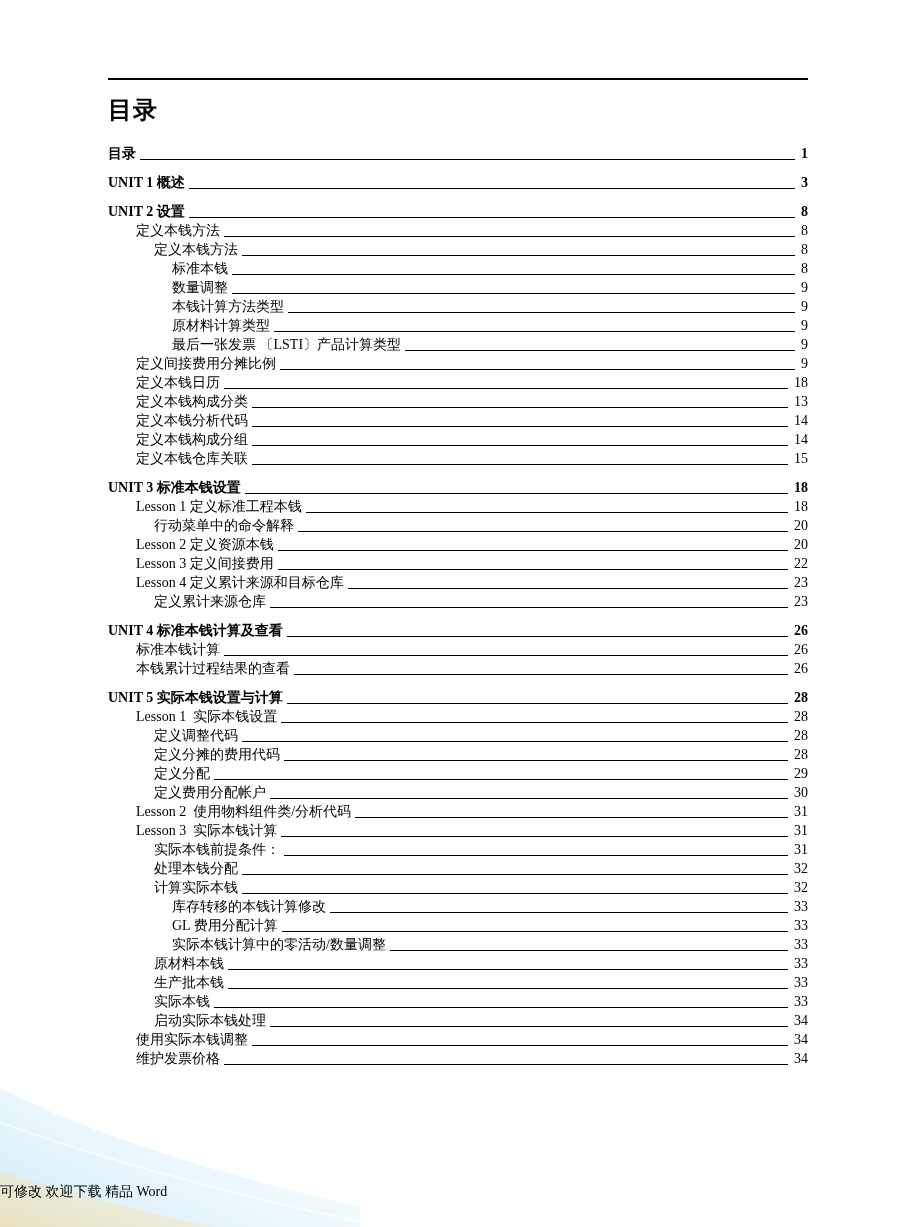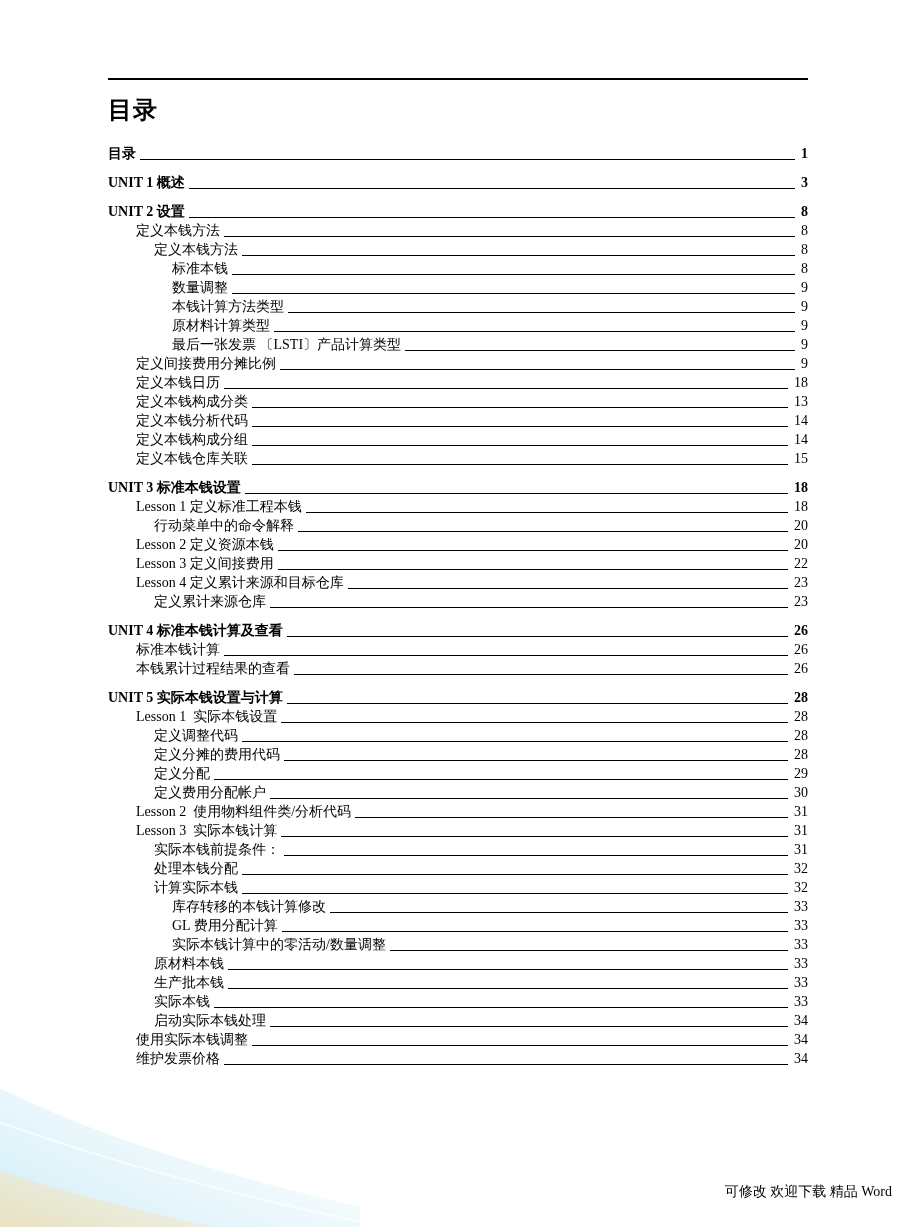--- a/index.html
+++ b/index.html
@@ -14,21 +14,21 @@
     .title { font-family:"SimHei","黑体","Heiti SC","Microsoft YaHei",sans-serif; font-size:24px; font-weight:600; margin-bottom:18px; letter-spacing:1px; }
     .toc-row { display:flex; align-items:flex-end; font-size:14px; line-height:19px; }
     .toc-text { white-space:pre; }
     .leader { flex:1; border-bottom:1px solid #000; margin:0 2px 3px 4px; min-width:10px; }
     .toc-page { white-space:nowrap; padding-left:4px; }
     .bold .toc-text, .bold .toc-page { font-weight:700; }
     .unit-group { margin-top:10px;font-family:Liberation Serif, serif; }
     .ind1 { padding-left:28px; }
     .ind2 { padding-left:46px; }
     .ind3 { padding-left:64px; }
-    .footer { position:absolute; left:0; right:0; bottom:26px; text-align:right; font-size:14px; font-family:"SimSun","宋体",serif; }
+    .footer { position:absolute; left:0; right:0; bottom:26px; text-align:left; font-size:14px; font-family:"SimSun","宋体",serif; }
   </style>
 </head>
 <body>
 
 <div class="page">
 
   <svg class="corner-deco" viewBox="0 0 400 280" xmlns="http://www.w3.org/2000/svg">
     <defs>
       <linearGradient id="g1" x1="0" y1="1" x2="1" y2="0">
         <stop offset="0%" stop-color="#bfe7f5"></stop>

